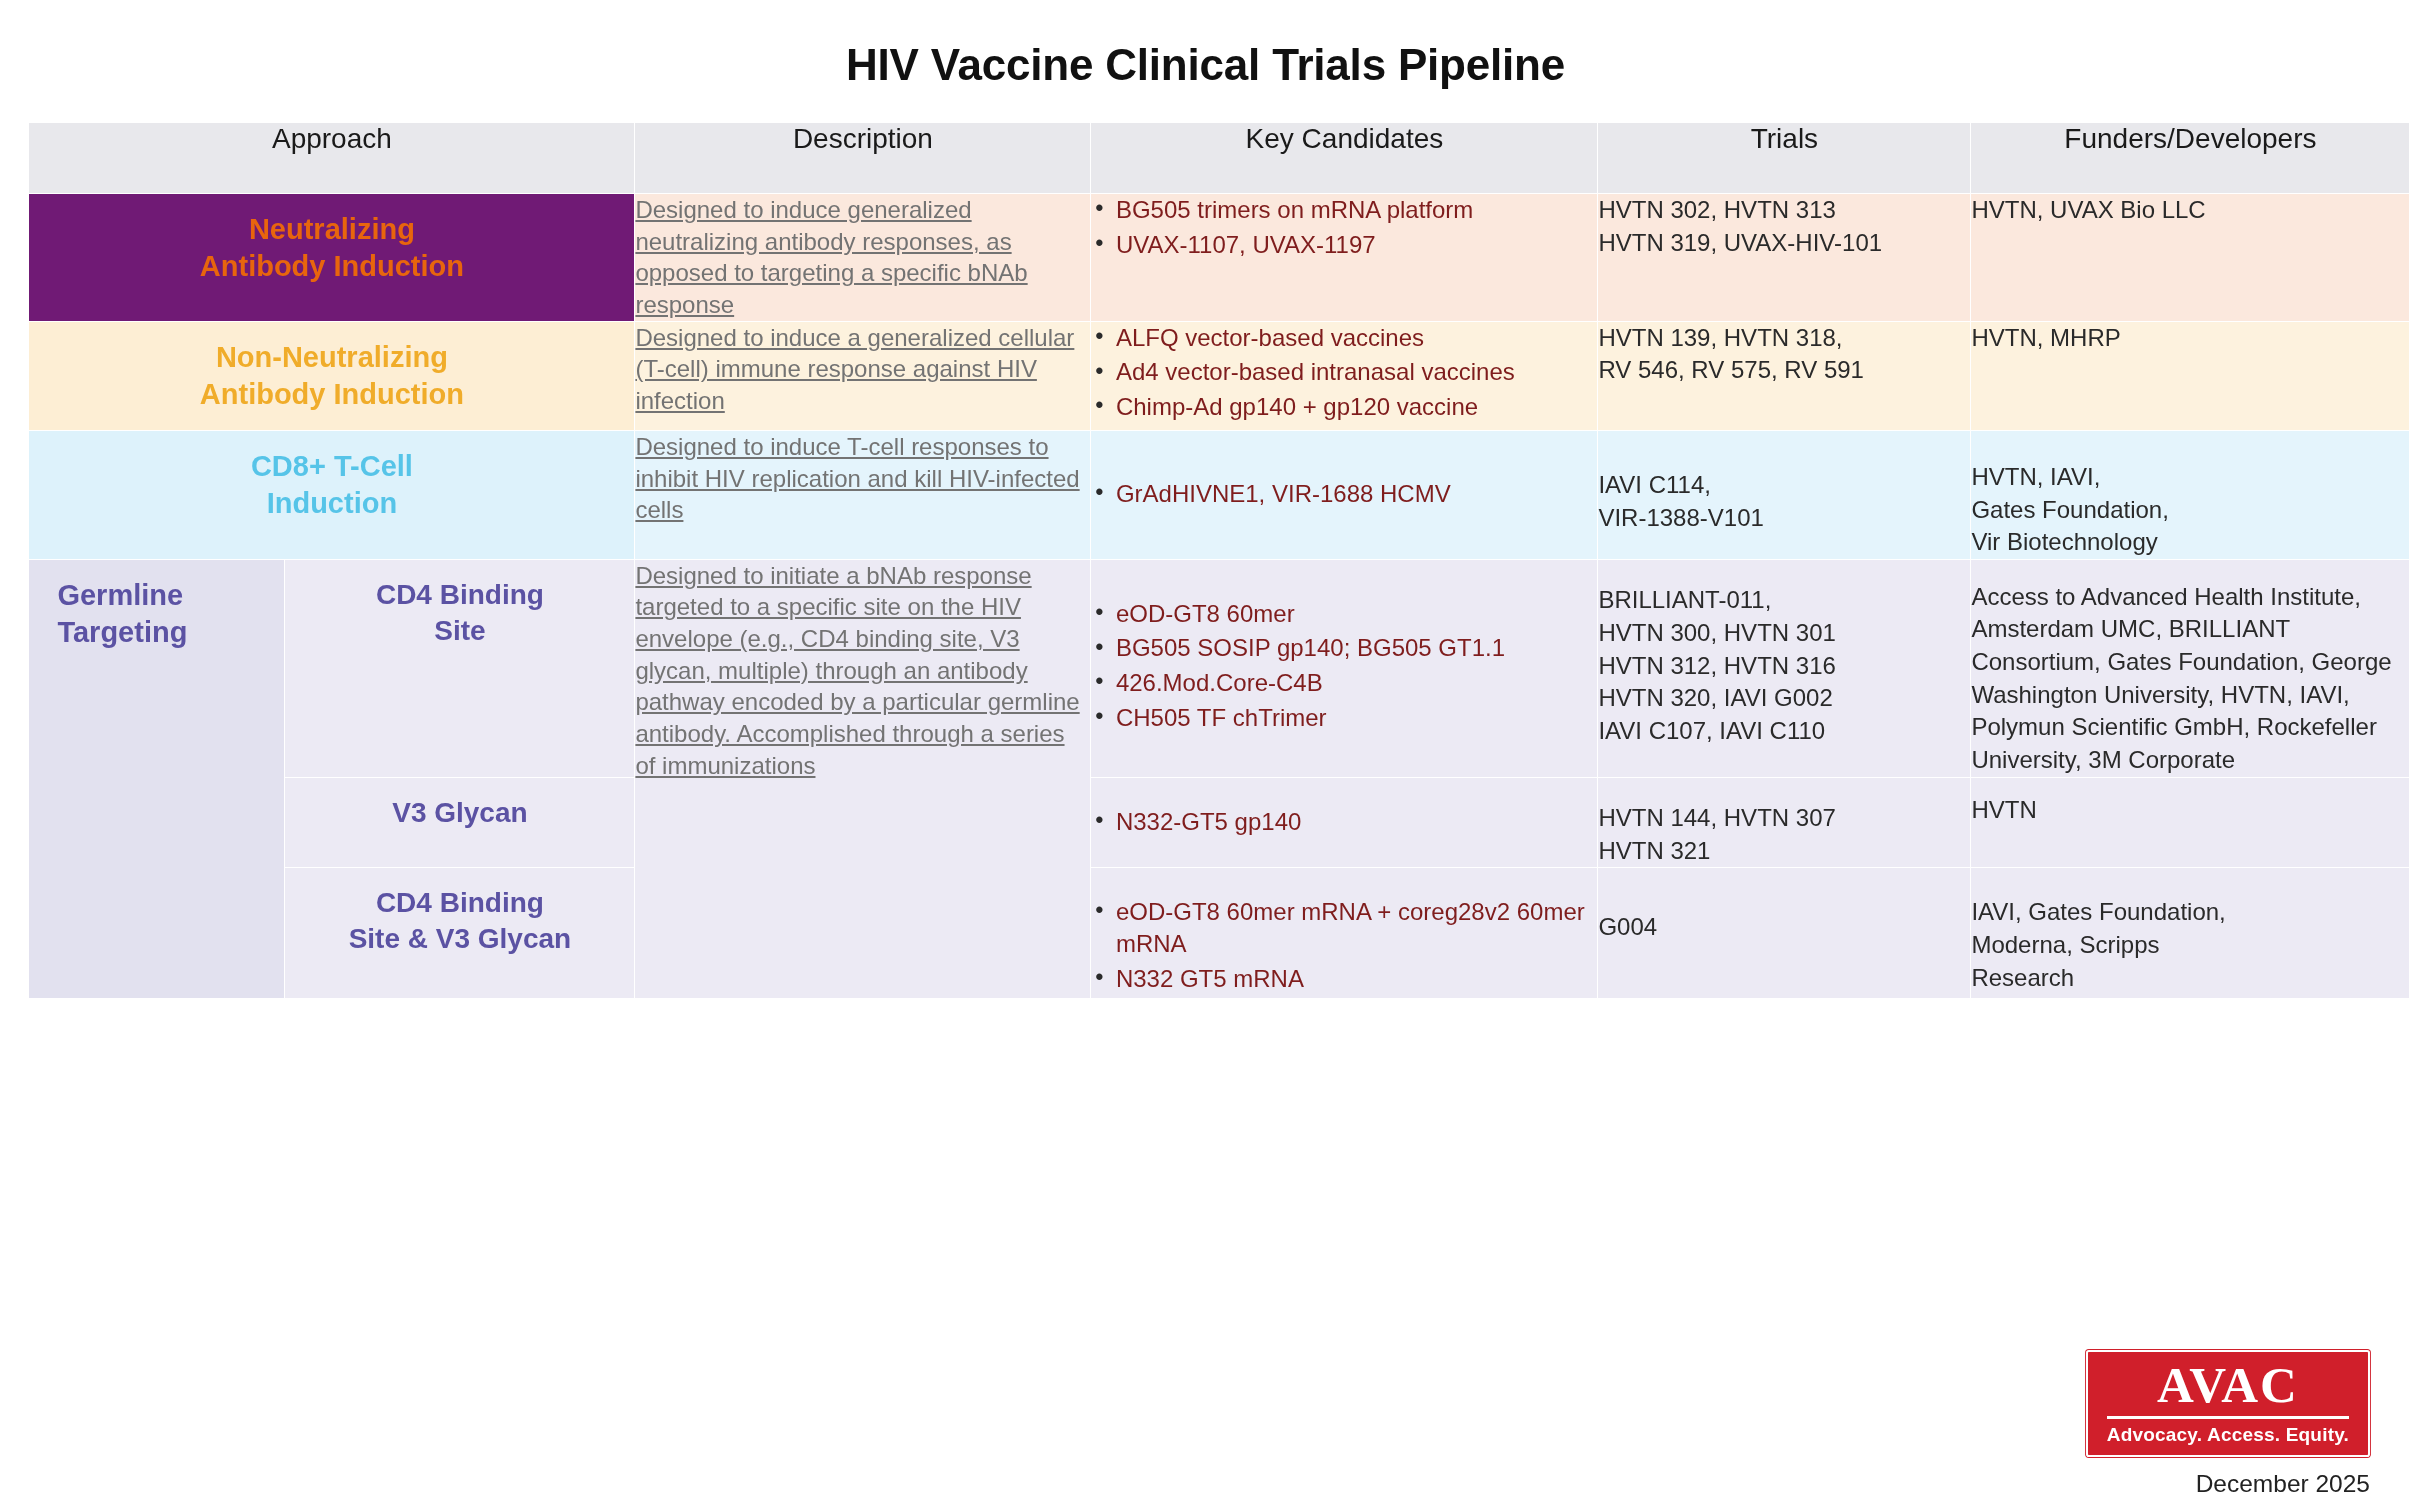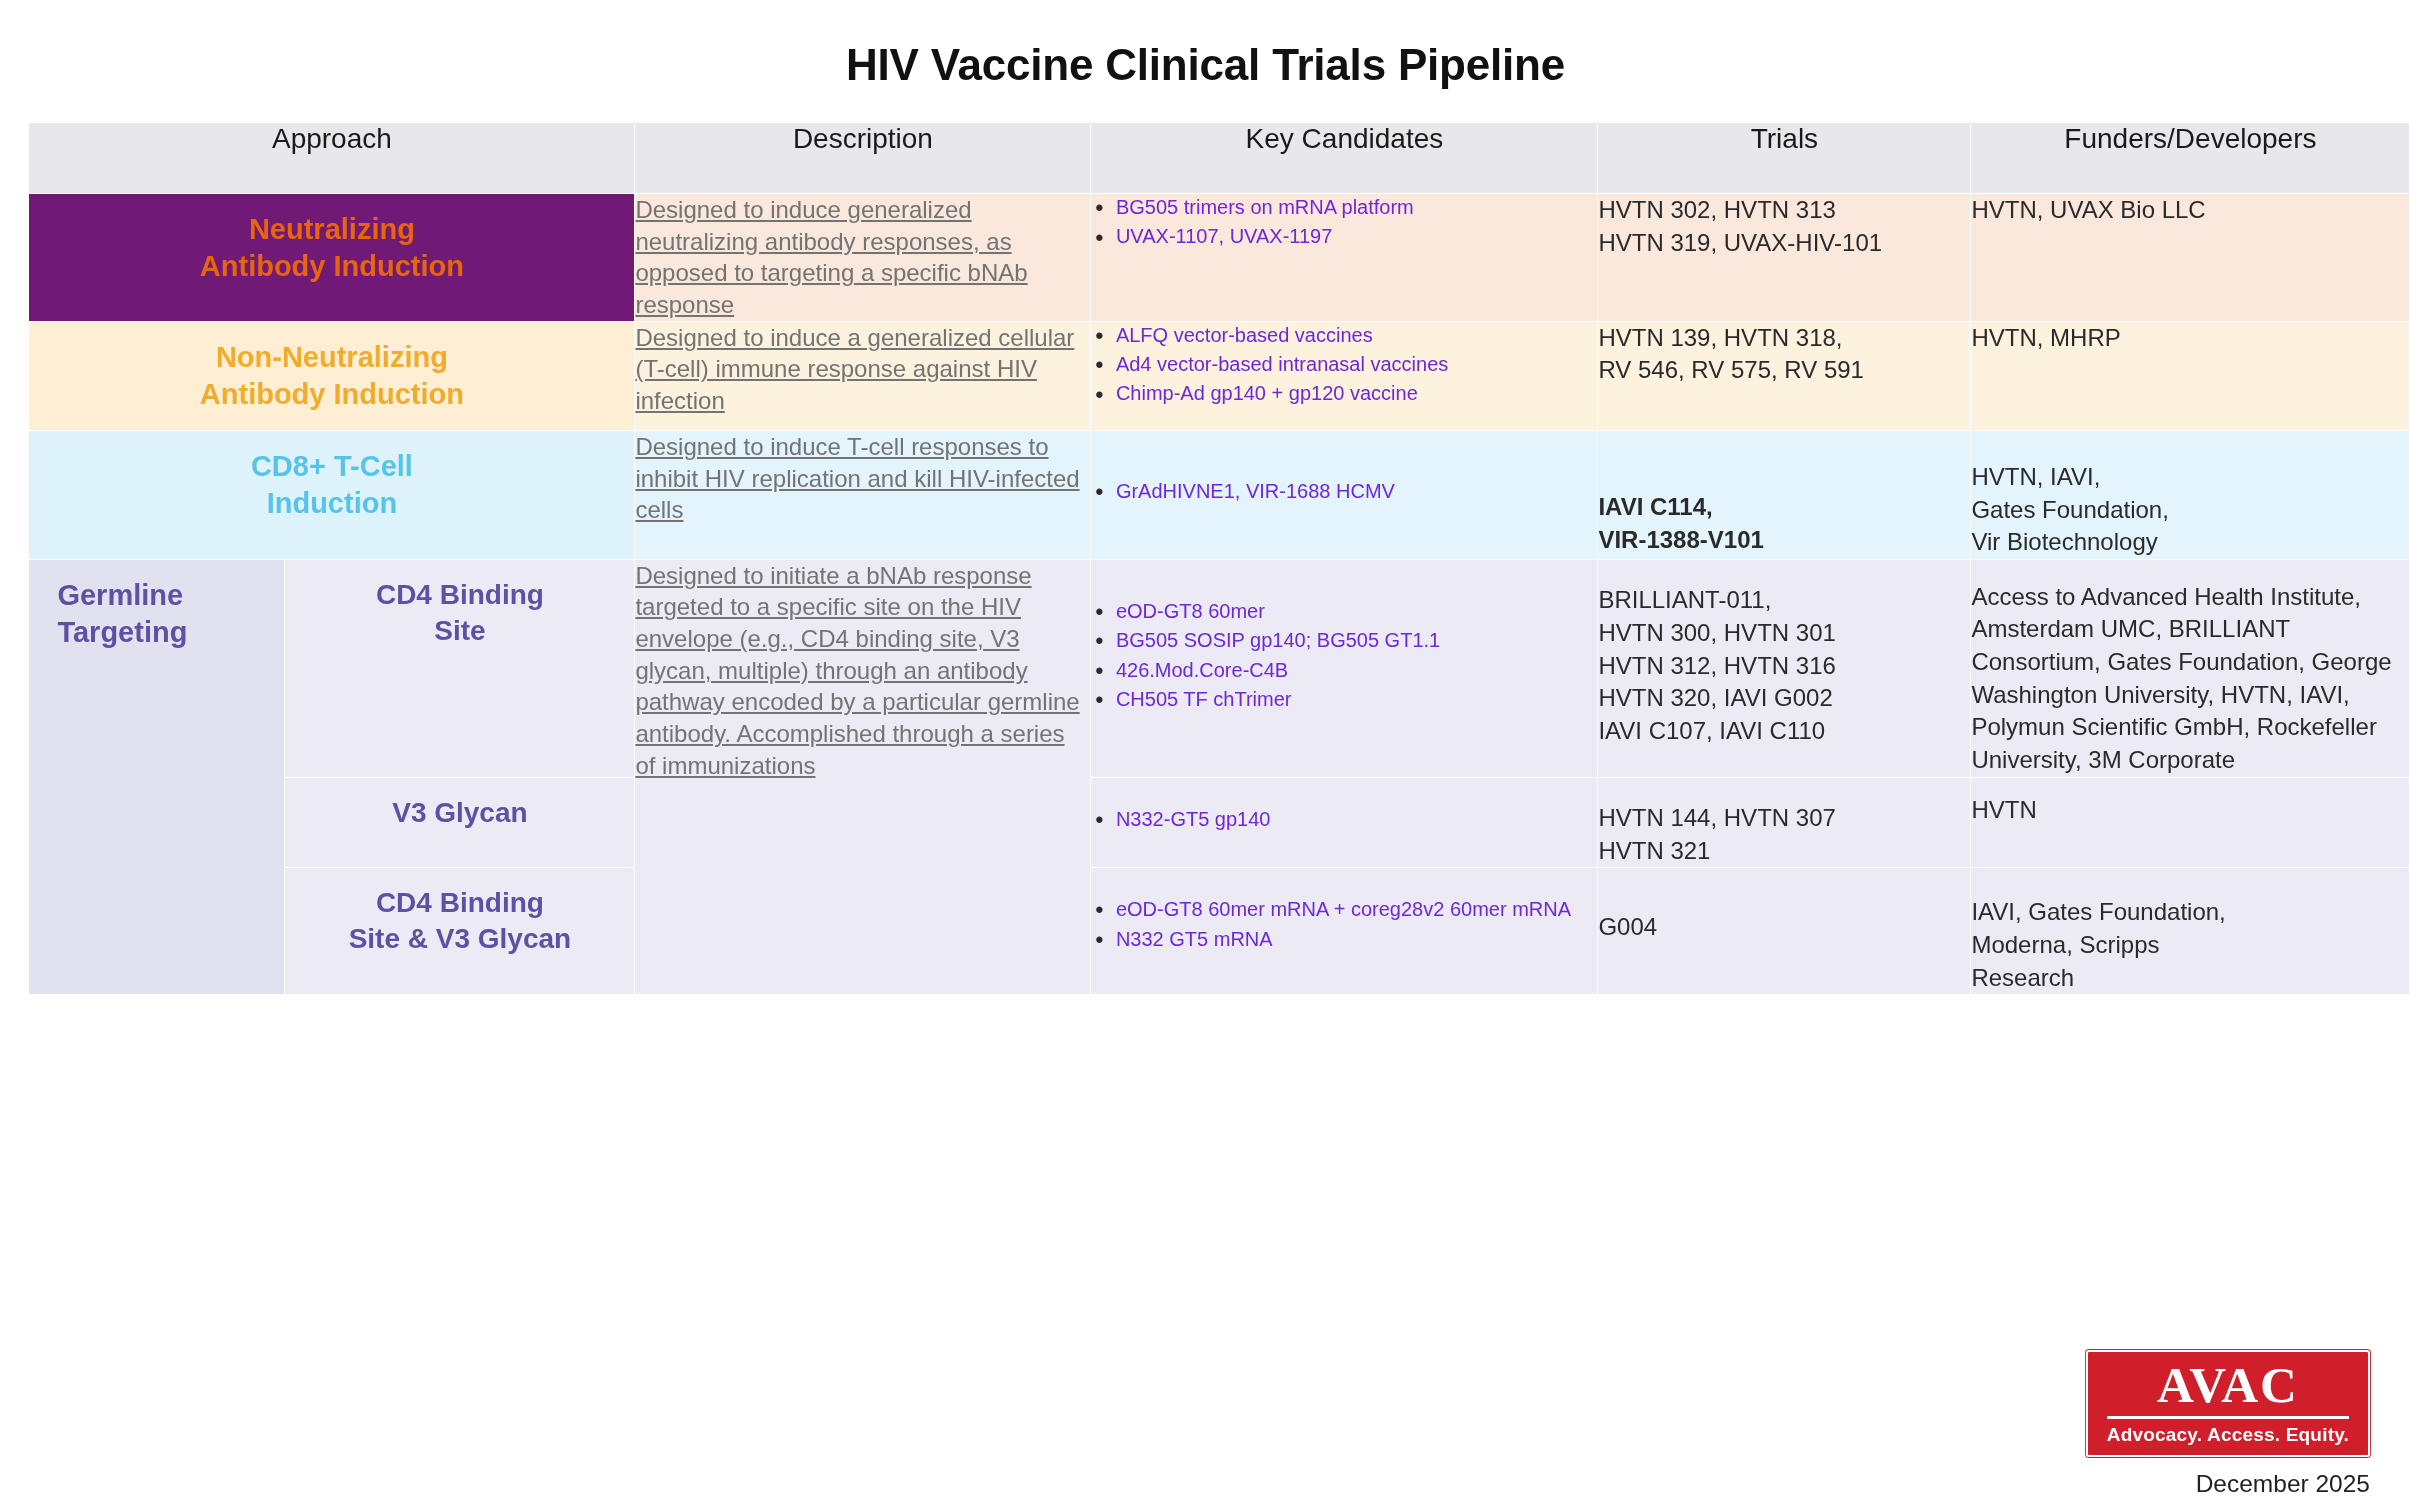--- a/index.html
+++ b/index.html
@@ -100,23 +100,23 @@
     line-height: 1.32;
     color: #737373;
     text-decoration: underline;
   }
   ul.bullets {
     margin: 0;
     padding: 0;
     list-style: none;
   }
   ul.bullets li {
-    font-size: 20px;
+    font-size: 24px;
     line-height: 1.33;
-    color: #6d28d9;
+    color: #7f1d1d;
     padding-left: 24.5px;
     position: relative;
     margin-bottom: 2.8px;
   }
   ul.bullets li::before {
     content: "\2022";
     position: absolute;
     left: 3.8px;
     top: -0.9px;
     font-size: 23.5px;
@@ -257,21 +257,21 @@
 Induction</div>
         </td>
         <td class="tint-blue-l cellpad">
           <div class="body-text">Designed to induce T-cell responses to inhibit HIV replication and kill HIV-infected cells</div>
         </td>
         <td class="tint-blue-l cellpad" style="padding-top:47px;">
           <ul class="bullets">
             <li>GrAdHIVNE1, VIR-1688 HCMV</li>
           </ul>
         </td>
-        <td class="tint-blue-l cellpad" style="padding-top:60px;font-weight:bold;">
+        <td class="tint-blue-l cellpad" style="padding-top:38px;">
           <div class="trials-text">IAVI C114,
 VIR-1388-V101</div>
         </td>
         <td class="tint-blue-l cellpad" style="padding-top:30px;">
           <div class="fund-text">HVTN, IAVI,
 Gates Foundation,
 Vir Biotechnology</div>
         </td>
       </tr>
 

